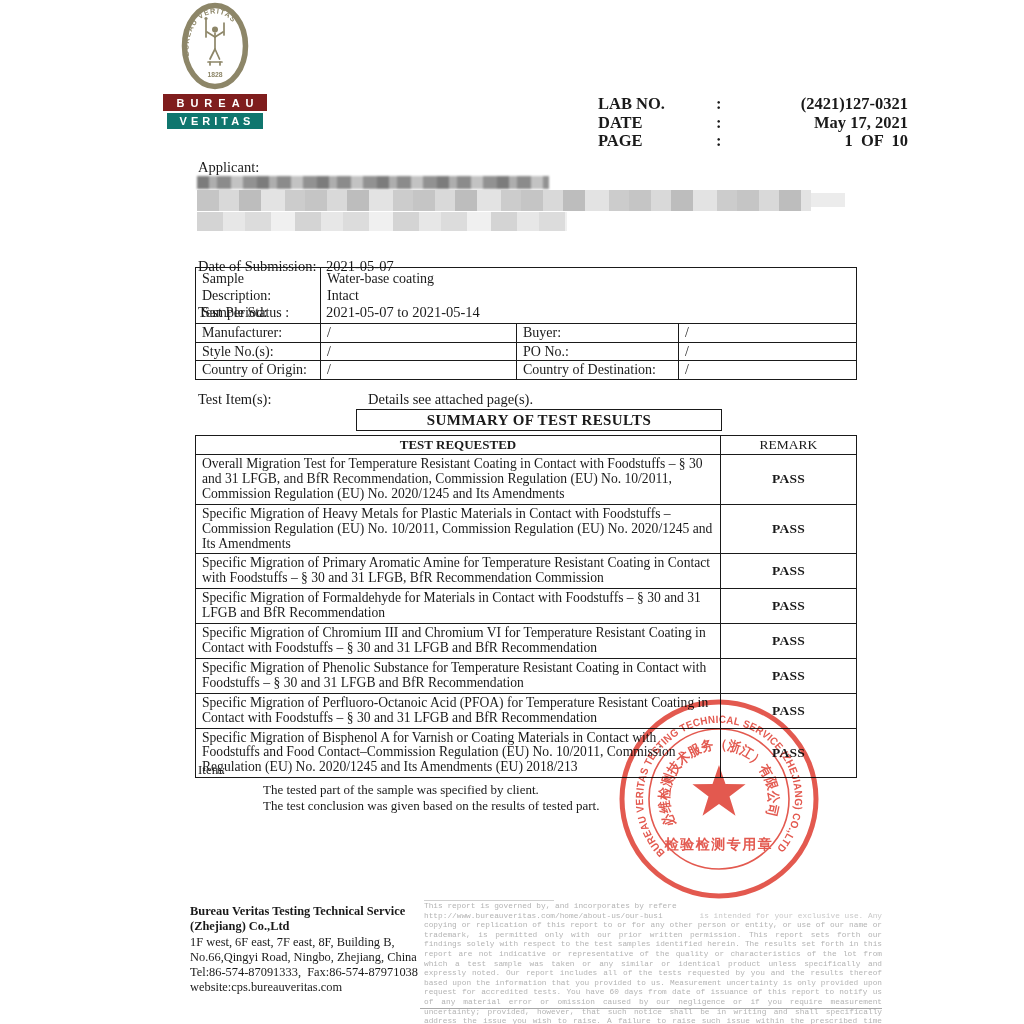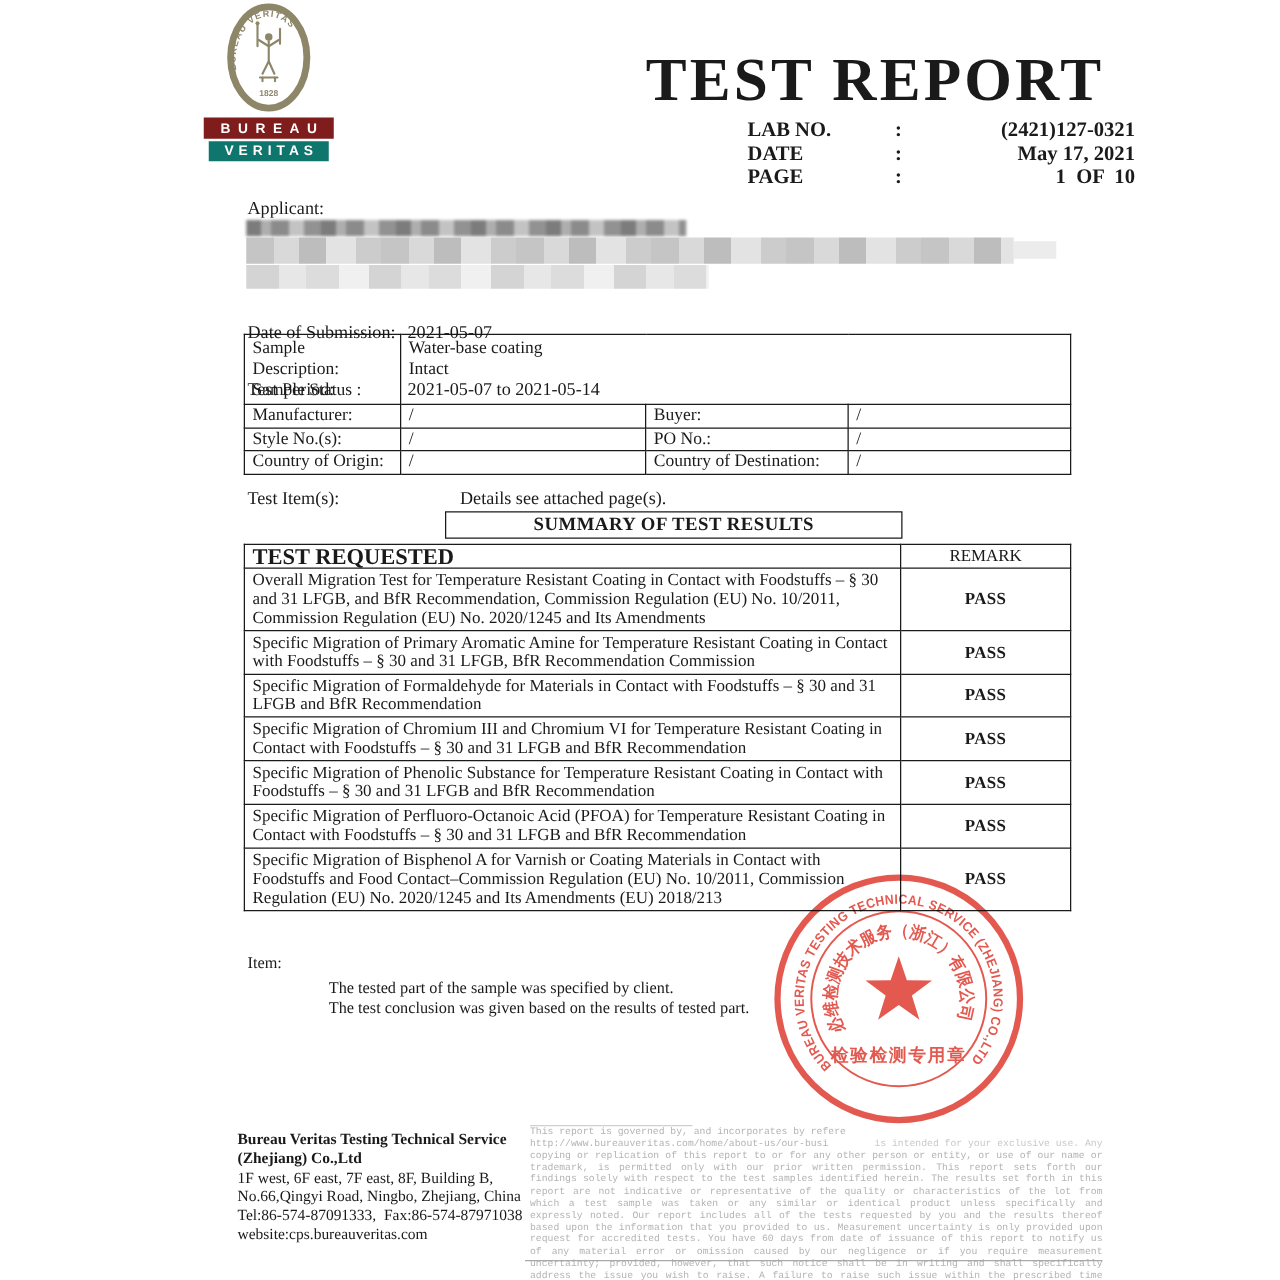--- a/index.html
+++ b/index.html
@@ -42,21 +42,21 @@
   .sample-table td.dbl{padding:2px 6px;}
   .sample-table td.dbl div{line-height:17px;}
 
   .test-items{left:198px;top:359px;font-size:14.5px;display:grid;grid-template-columns:170px auto;margin-top:32px;}
 
   
   .summary-title{left:356px;top:409px;width:364px;height:20px;border:1.3px solid #1a1a1a;
     font-weight:bold;font-size:15px;text-align:center;line-height:20px;letter-spacing:.4px;}
   .results-table{left:195px;top:435px;width:661px;border-collapse:collapse;table-layout:fixed;font-size:13.6px;}
   .results-table td,.results-table th{border:1.3px solid #1a1a1a;vertical-align:middle;}
-  .results-table th.t{font-size:18px;text-align:left;padding:1px 6px;line-height:16px;}
+  .results-table th.t{font-size:13px;text-align:center;padding:1px 6px;line-height:16px;}
   .results-table th.r{font-weight:normal;font-size:13.5px;text-align:center;line-height:16px;}
   .results-table td.t{padding:2px 6px;line-height:14.9px;}
   .results-table td.r{text-align:center;font-weight:bold;font-size:13.5px;letter-spacing:.3px;}
 
   
   .note{left:198px;top:762px;font-size:13px;display:grid;grid-template-columns:65px auto;}
   .note .lines{white-space:pre-wrap;line-height:15.5px;margin-top:20px;}
 
   
   .stamp{left:613px;top:693px;width:212px;height:212px;mix-blend-mode:multiply;opacity:.9;}
@@ -96,21 +96,20 @@
       <path d="M35 35 L43 30"></path>
       <path d="M44 21 L44 33"></path>
       <path d="M28 60 L42 60"></path>
       <path d="M30 60 L30 63 M40 60 L40 63"></path>
     </g>
     <text x="35" y="75" font-size="6.8" font-weight="bold" fill="#8d8668" text-anchor="middle" font-family="Liberation Sans, DejaVu Sans, sans-serif">1828</text>
   </svg>
   <div class="abs logo-bar bar-bureau">BUREAU</div>
   <div class="abs logo-bar bar-veritas">VERITAS</div>
 
-  <div class="abs title">TEST REPORT</div>
   <div class="abs hdr-fields">
     <div class="hdr-row">
       <span>LAB NO.</span>
       <span>:</span>
       <span class="v">(2421)127-0321</span>
     </div>
     <div class="hdr-row">
       <span>DATE</span>
       <span>:</span>
       <span class="v">May 17, 2021</span>
@@ -193,20 +192,24 @@
     <tbody>
         <tr>
       <th class="t">TEST REQUESTED</th>
       <th class="r">REMARK</th>
     </tr>
     <tr>
       <td class="t">Overall Migration Test for Temperature Resistant Coating in Contact with Foodstuffs – § 30 and 31 LFGB, and BfR Recommendation, Commission Regulation (EU) No. 10/2011, Commission Regulation (EU) No. 2020/1245 and Its Amendments</td>
       <td class="r">PASS</td>
     </tr>
     <tr>
+      <td class="t">Specific Migration of Heavy Metals for Plastic Materials in Contact with Foodstuffs – Commission Regulation (EU) No. 10/2011, Commission Regulation (EU) No. 2020/1245 and Its Amendments</td>
+      <td class="r">PASS</td>
+    </tr>
+    <tr>
       <td class="t">Specific Migration of Primary Aromatic Amine for Temperature Resistant Coating in Contact with Foodstuffs – § 30 and 31 LFGB, BfR Recommendation Commission</td>
       <td class="r">PASS</td>
     </tr>
     <tr>
       <td class="t">Specific Migration of Formaldehyde for Materials in Contact with Foodstuffs – § 30 and 31 LFGB and BfR Recommendation</td>
       <td class="r">PASS</td>
     </tr>
     <tr>
       <td class="t">Specific Migration of Chromium III and Chromium VI for Temperature Resistant Coating in Contact with Foodstuffs – § 30 and 31 LFGB and BfR Recommendation</td>
       <td class="r">PASS</td>

